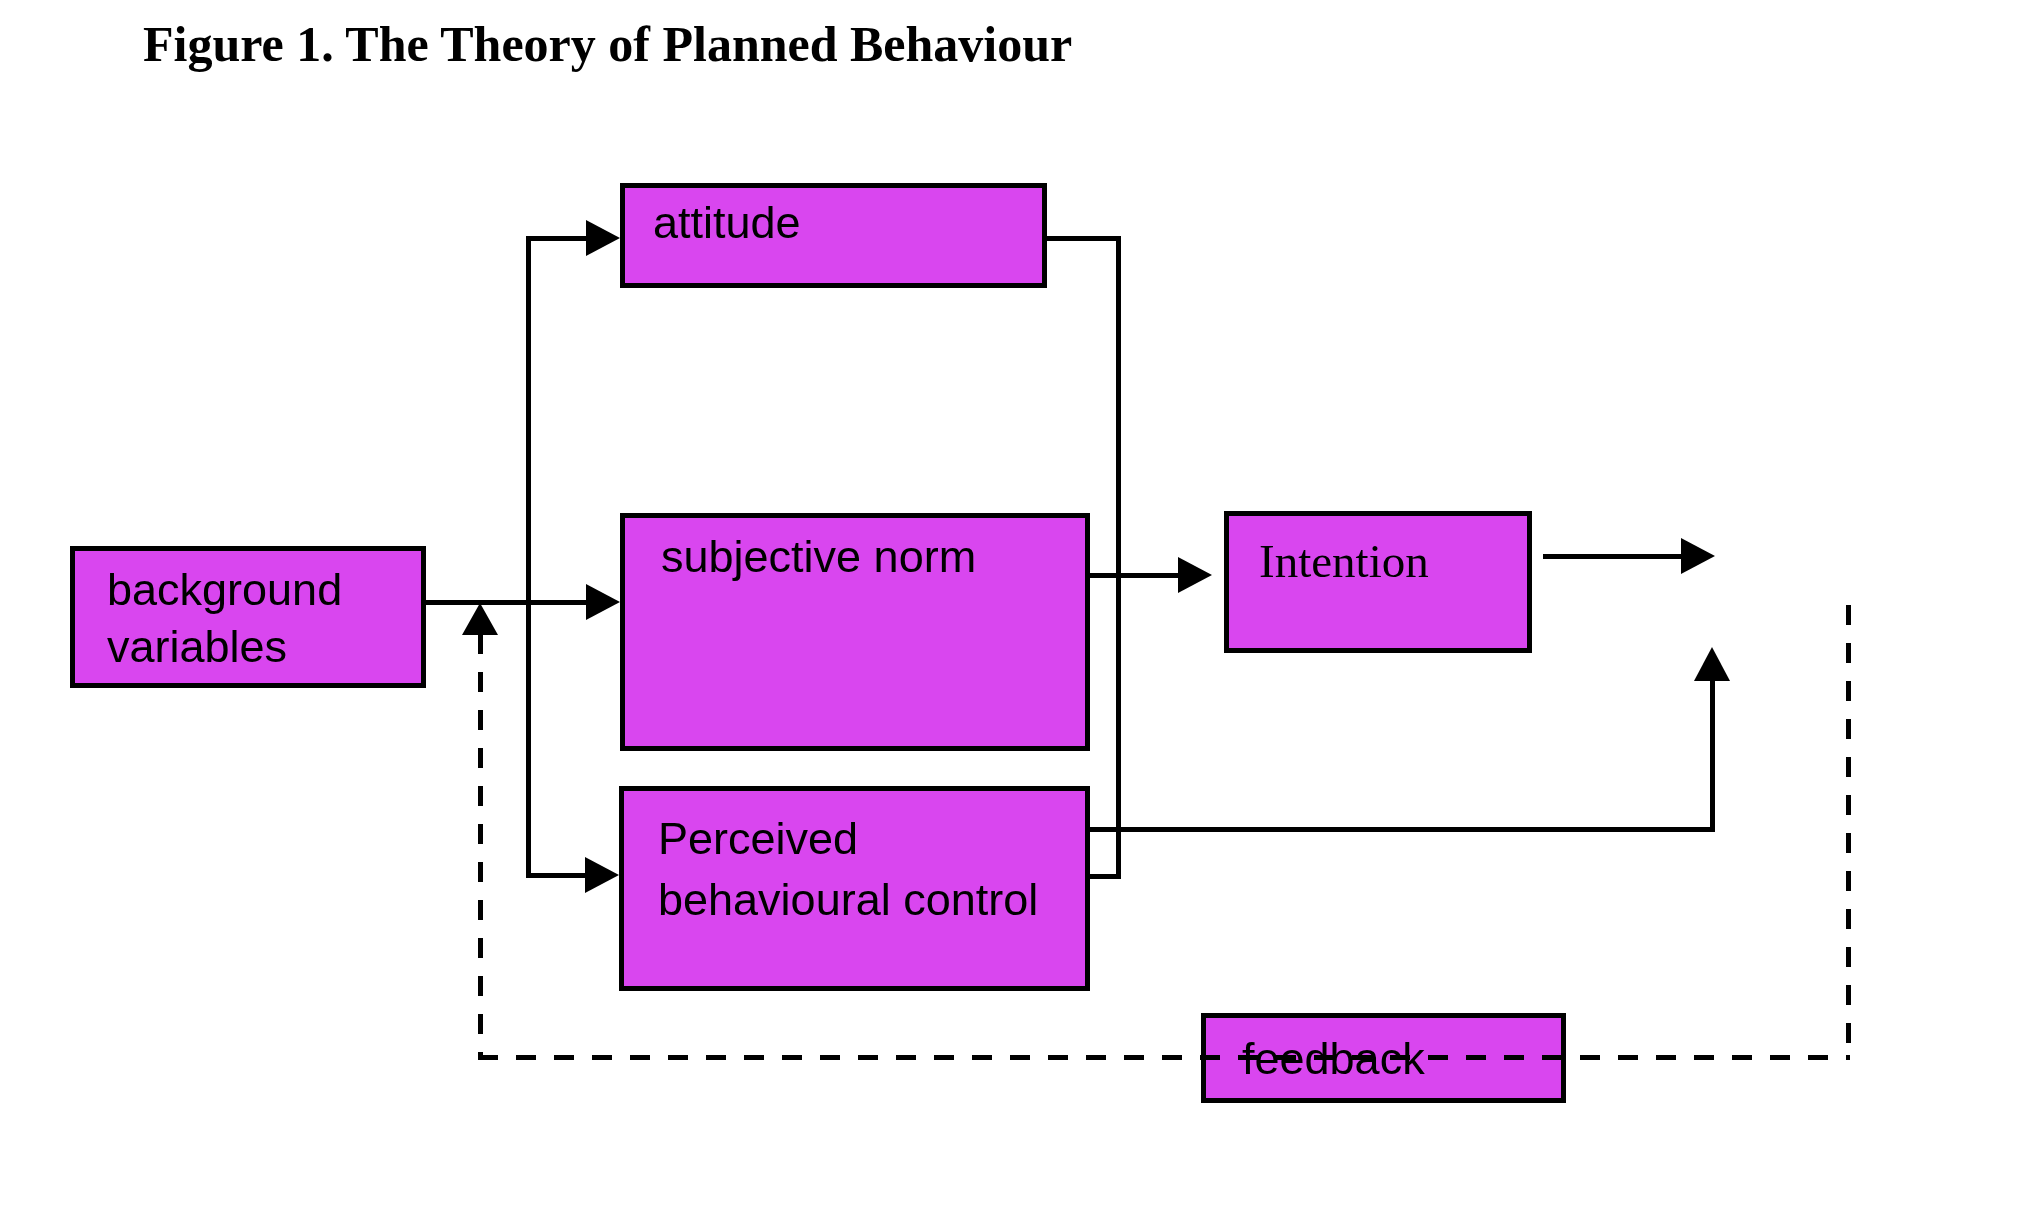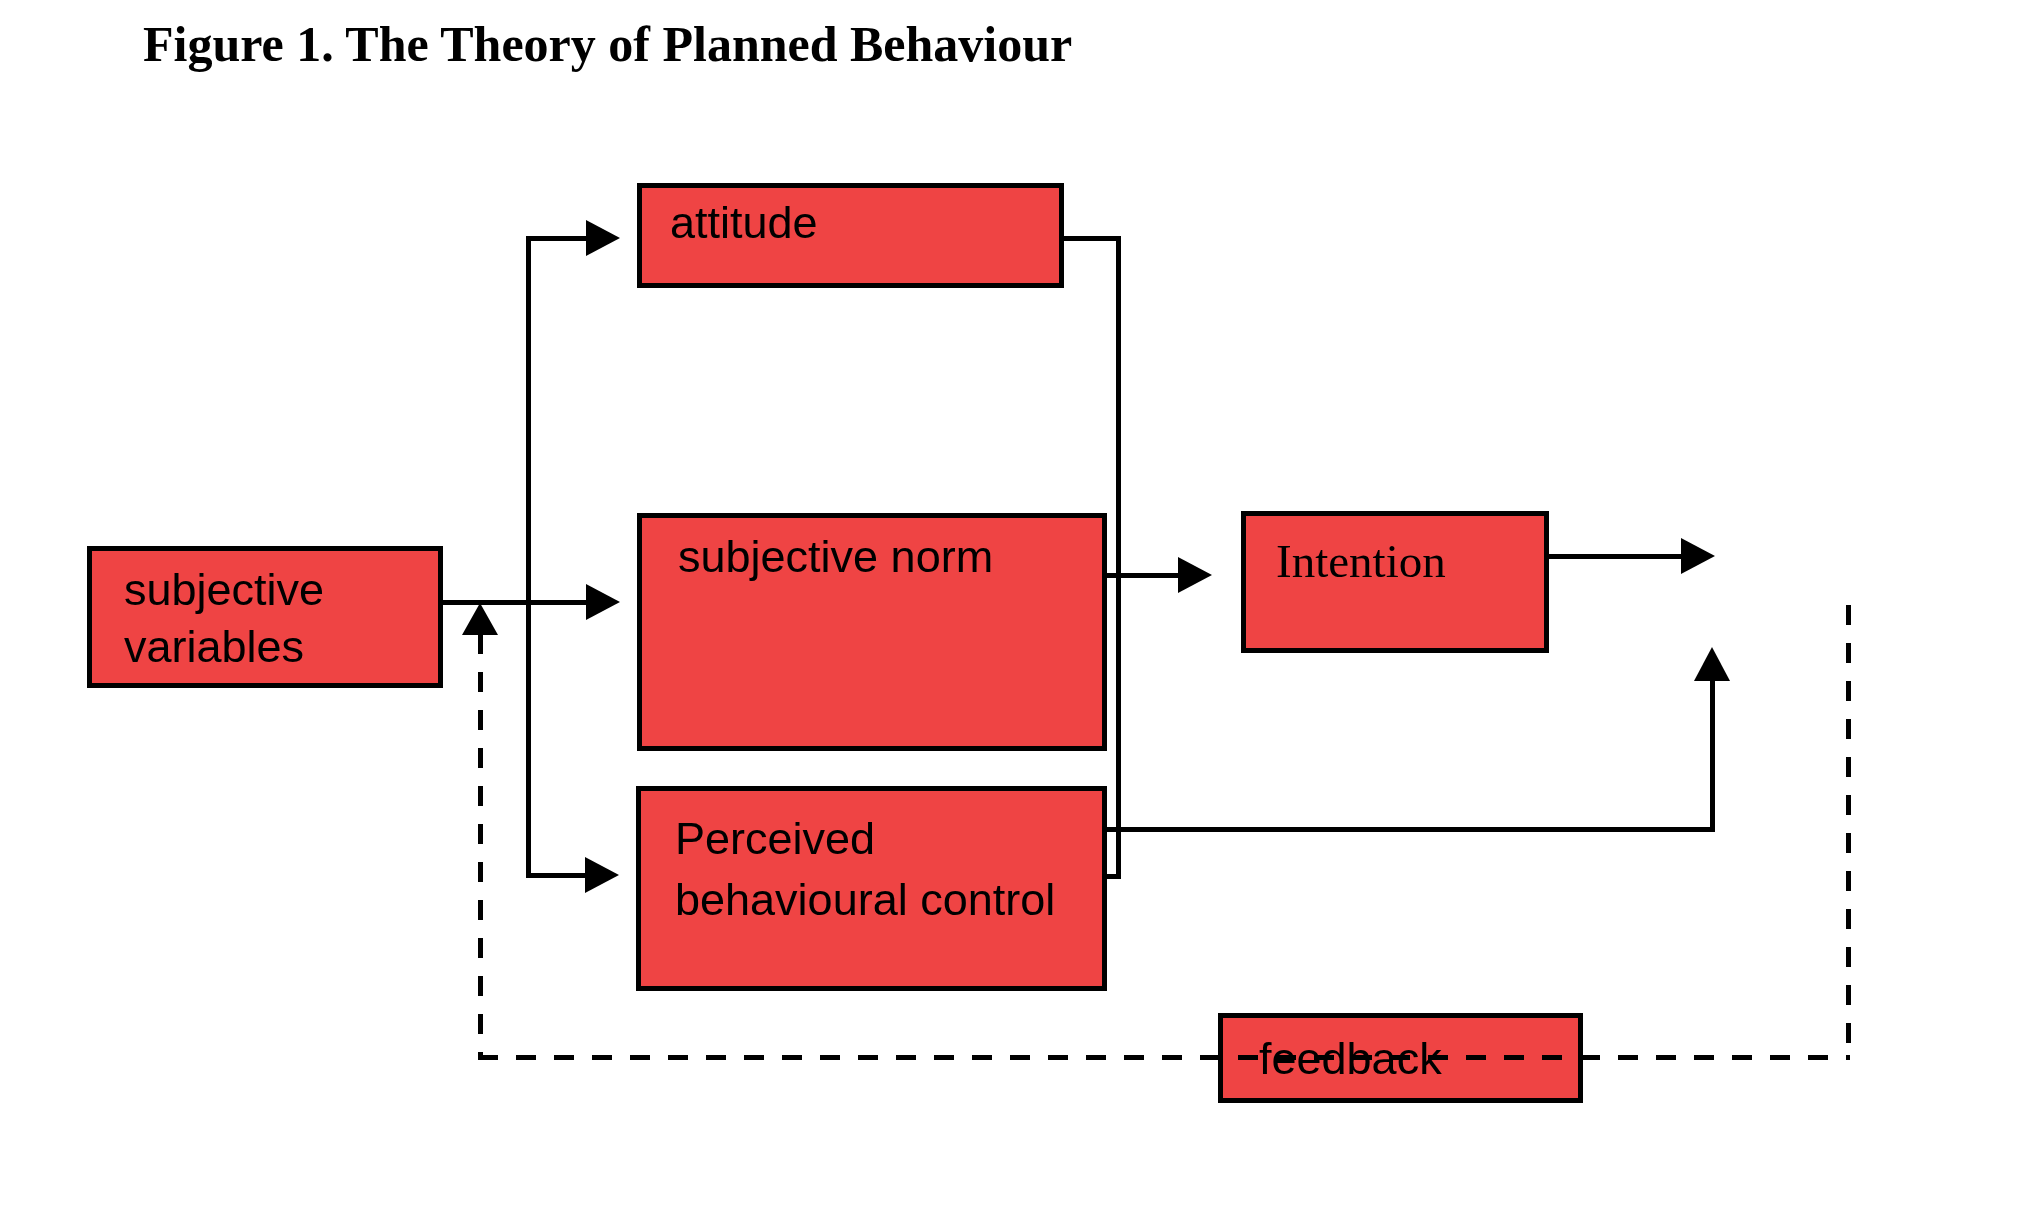--- a/index.html
+++ b/index.html
@@ -21,27 +21,26 @@
     top: 14px;
     font-family: "Liberation Serif", serif;
     font-weight: bold;
     font-size: 50px;
     line-height: 1.2;
     white-space: nowrap;
   }
   .box {
     position: absolute;
     box-sizing: border-box;
-    background: #ef4444;
+    background: #d946ef;
     border: 5px solid #000000;
     font-family: "Liberation Sans", sans-serif;
     font-size: 45px;
     line-height: 1.27;
     z-index: 2;
-    margin-left: 17px;
   }
   .box.serif { font-family: "Liberation Serif", serif; font-size: 47px; }
   .line {
     position: absolute;
     background: #000000;
     z-index: 1;
   }
   .dash-h {
     position: absolute;
     height: 5px;
@@ -79,21 +78,21 @@
   #box-feedback   { left: 1201px; top: 1013px; width: 365px; height: 90px;  padding: 18px 0 0 36px; line-height: 1; }
 </style>
 </head>
 <body>
 
 <div id="canvas">
 
   <div class="title">Figure 1. The Theory of Planned Behaviour</div>
 
   <div class="box" id="box-attitude">attitude</div>
-  <div class="box" id="box-background">subjective variables</div>
+  <div class="box" id="box-background">background variables</div>
   <div class="box" id="box-subjnorm">subjective norm</div>
   <div class="box" id="box-pbc">Perceived behavioural control</div>
   <div class="box serif" id="box-intention">Intention</div>
   <div class="box" id="box-feedback">feedback</div>
 
   <div class="line" style="left:526px; top:236px; width:5px; height:642px;"></div>
 
   <div class="line" style="left:526px; top:236px; width:60px; height:5px;"></div>
   <div class="arrow-right" style="left:586px; top:220px;"></div>
 

